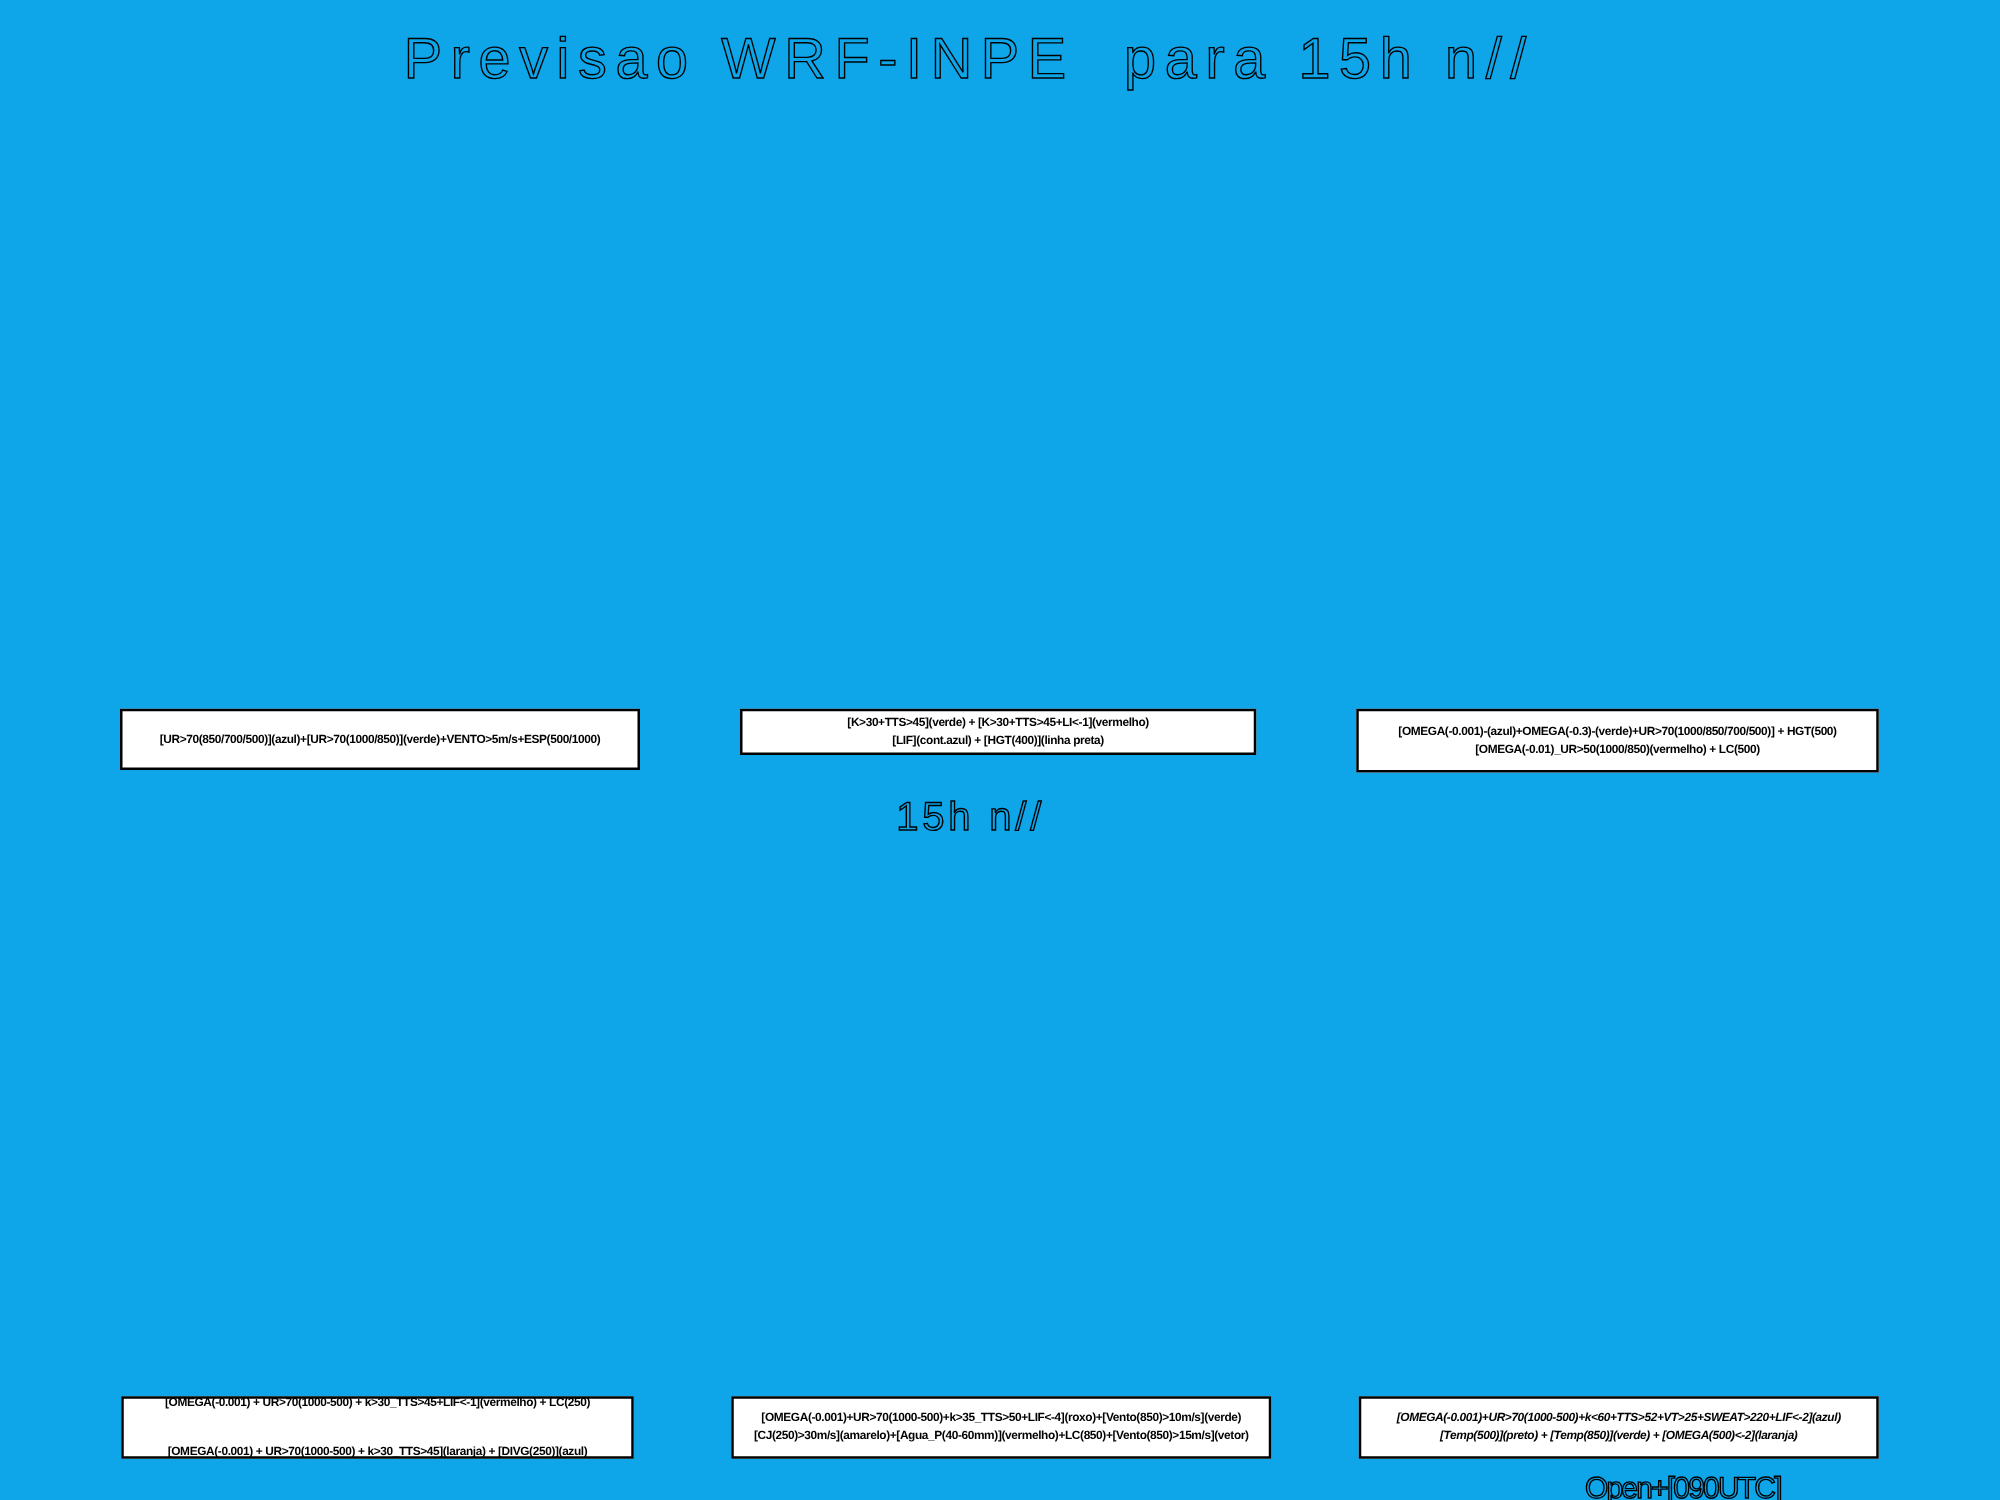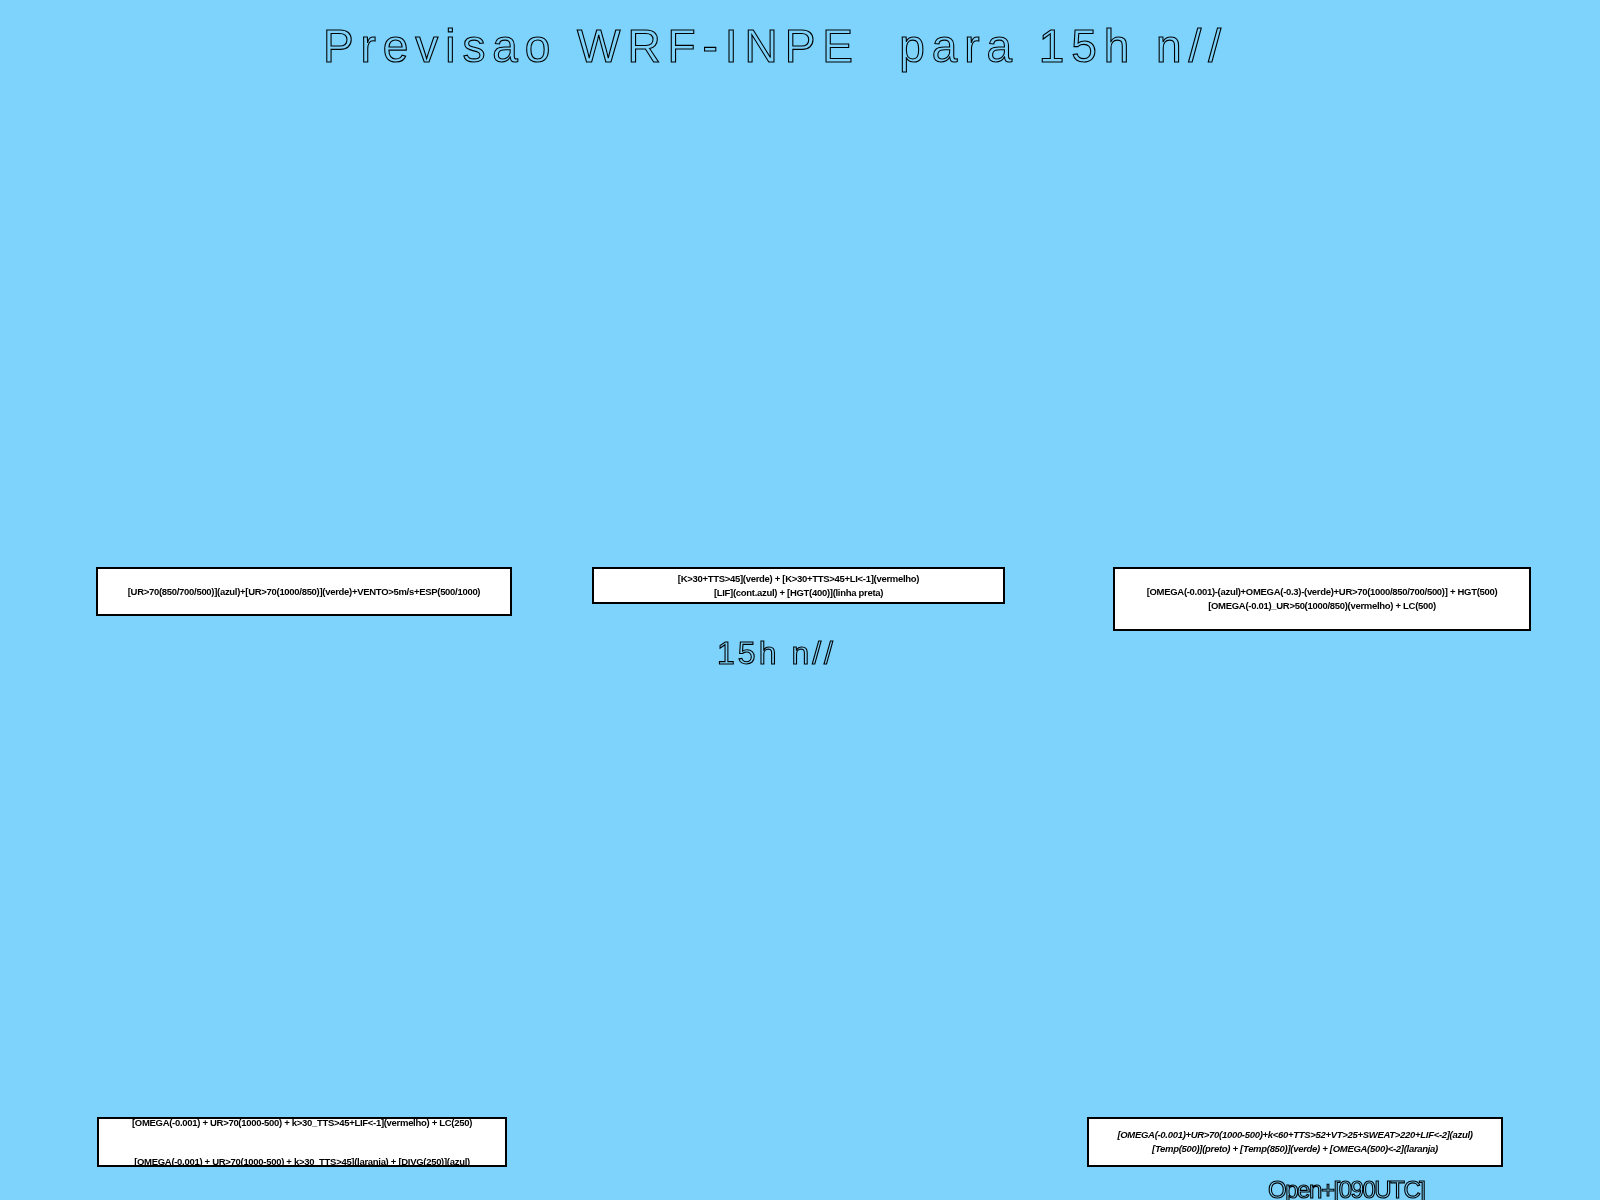--- a/index.html
+++ b/index.html
@@ -4,21 +4,21 @@
 <style>
   html, body {
     margin: 0;
     padding: 0;
     background: #ffffff;
   }
   .canvas {
     position: relative;
     width: 1600px;
     height: 1200px;
-    background: #7dd3fc;
+    background: #0ea5e9;
     overflow: hidden;
     font-family: "Liberation Sans", sans-serif;
   }
   
   svg.stroke-text {
     position: absolute;
     overflow: visible;
   }
   svg.stroke-text text {
     fill: none;
@@ -60,34 +60,38 @@
 
   <div class="panel" style="left:96px; top:567px; width:416px; height:49px;">
     <div class="line">[UR&gt;70(850/700/500)](azul)+[UR&gt;70(1000/850)](verde)+VENTO&gt;5m/s+ESP(500/1000)</div>
   </div>
 
   <div class="panel" style="left:592px; top:567px; width:413px; height:37px;">
     <div class="line">[K&gt;30+TTS&gt;45](verde)  +  [K&gt;30+TTS&gt;45+LI&lt;-1](vermelho)</div>
     <div class="line">[LIF](cont.azul)  +  [HGT(400)](linha preta)</div>
   </div>
 
-  <div class="panel" style="left:1085px; top:567px; width:418px; height:64px;margin-left:28px;">
+  <div class="panel" style="left:1085px; top:567px; width:418px; height:51px;">
     <div class="line">[OMEGA(-0.001)-(azul)+OMEGA(-0.3)-(verde)+UR&gt;70(1000/850/700/500)]  +  HGT(500)</div>
     <div class="line">[OMEGA(-0.01)_UR&gt;50(1000/850)(vermelho)  +  LC(500)</div>
   </div>
 
   <svg class="stroke-text" style="left:600px; top:618px;" width="350" height="62">
     <text x="175" y="46" text-anchor="middle" font-size="32" textLength="116" lengthAdjust="spacing">15h n//</text>
   </svg>
 
   <div class="panel" style="left:97px; top:1117px; width:410px; height:50px;gap:25px;">
     <div class="line">[OMEGA(-0.001)  +  UR&gt;70(1000-500)  +  k&gt;30_TTS&gt;45+LIF&lt;-1](vermelho)  +  LC(250)</div>
     <div class="line">[OMEGA(-0.001)  +  UR&gt;70(1000-500)  +  k&gt;30_TTS&gt;45](laranja)  +  [DIVG(250)](azul)</div>
   </div>
 
+  <div class="panel" style="left:585px; top:1117px; width:432px; height:50px;">
+    <div class="line">[OMEGA(-0.001)+UR&gt;70(1000-500)+k&gt;35_TTS&gt;50+LIF&lt;-4](roxo)+[Vento(850)&gt;10m/s](verde)</div>
+    <div class="line">[CJ(250)&gt;30m/s](amarelo)+[Agua_P(40-60mm)](vermelho)+LC(850)+[Vento(850)&gt;15m/s](vetor)</div>
+  </div>
 
   <div class="panel" style="left:1087px; top:1117px; width:416px; height:50px;font-style:italic;">
     <div class="line">[OMEGA(-0.001)+UR&gt;70(1000-500)+k&lt;60+TTS&gt;52+VT&gt;25+SWEAT&gt;220+LIF&lt;-2](azul)</div>
     <div class="line">[Temp(500)](preto)  +  [Temp(850)](verde)  +  [OMEGA(500)&lt;-2](laranja)</div>
   </div>
 
   <svg class="stroke-text" style="left:1190px; top:1158px;" width="410" height="42">
     <text x="157" y="40" text-anchor="middle" font-size="24" textLength="158" lengthAdjust="spacing">Open+[090UTC]</text>
   </svg>
 

